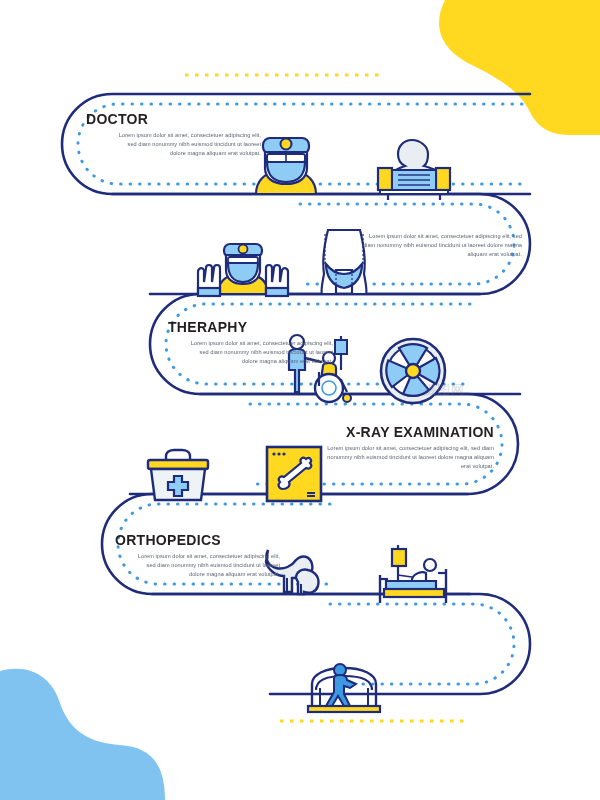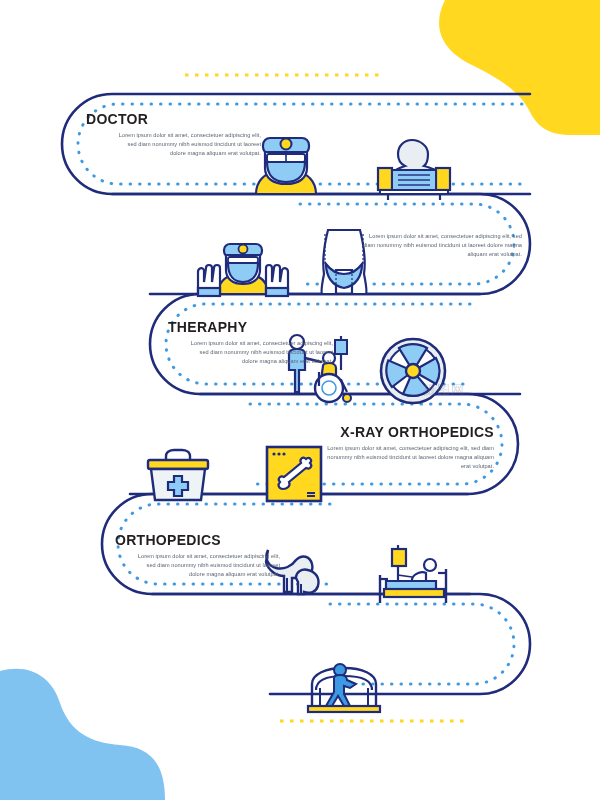--- a/index.html
+++ b/index.html
@@ -235,21 +235,21 @@
   <div class="txt align-right" id="t-surgery">
     <div class="sec-body">Lorem ipsum dolor sit amet, consectetuer adipiscing elit, sed diam nonummy nibh euismod tincidunt ut laoreet dolore magna aliquam erat volutpat.</div>
   </div>
 
   <div class="txt align-left" id="t-patient">
     <div class="sec-title">THERAPHY</div>
     <div class="sec-body">Lorem ipsum dolor sit amet, consectetuer adipiscing elit, sed diam nonummy nibh euismod tincidunt ut laoreet dolore magna aliquam erat volutpat.</div>
   </div>
 
   <div class="txt align-right" id="t-xray">
-    <div class="sec-title">X-RAY ORTHOPEDICS</div>
+    <div class="sec-title">X-RAY EXAMINATION</div>
     <div class="sec-body">Lorem ipsum dolor sit amet, consectetuer adipiscing elit, sed diam nonummy nibh euismod tincidunt ut laoreet dolore magna aliquam erat volutpat.</div>
   </div>
 
   <div class="txt align-left" id="t-ortho">
     <div class="sec-title">ORTHOPEDICS</div>
     <div class="sec-body">Lorem ipsum dolor sit amet, consectetuer adipiscing elit, sed diam nonummy nibh euismod tincidunt ut laoreet dolore magna aliquam erat volutpat.</div>
   </div>
 
 
   <div class="wm" id="wm1">摄图网</div>

